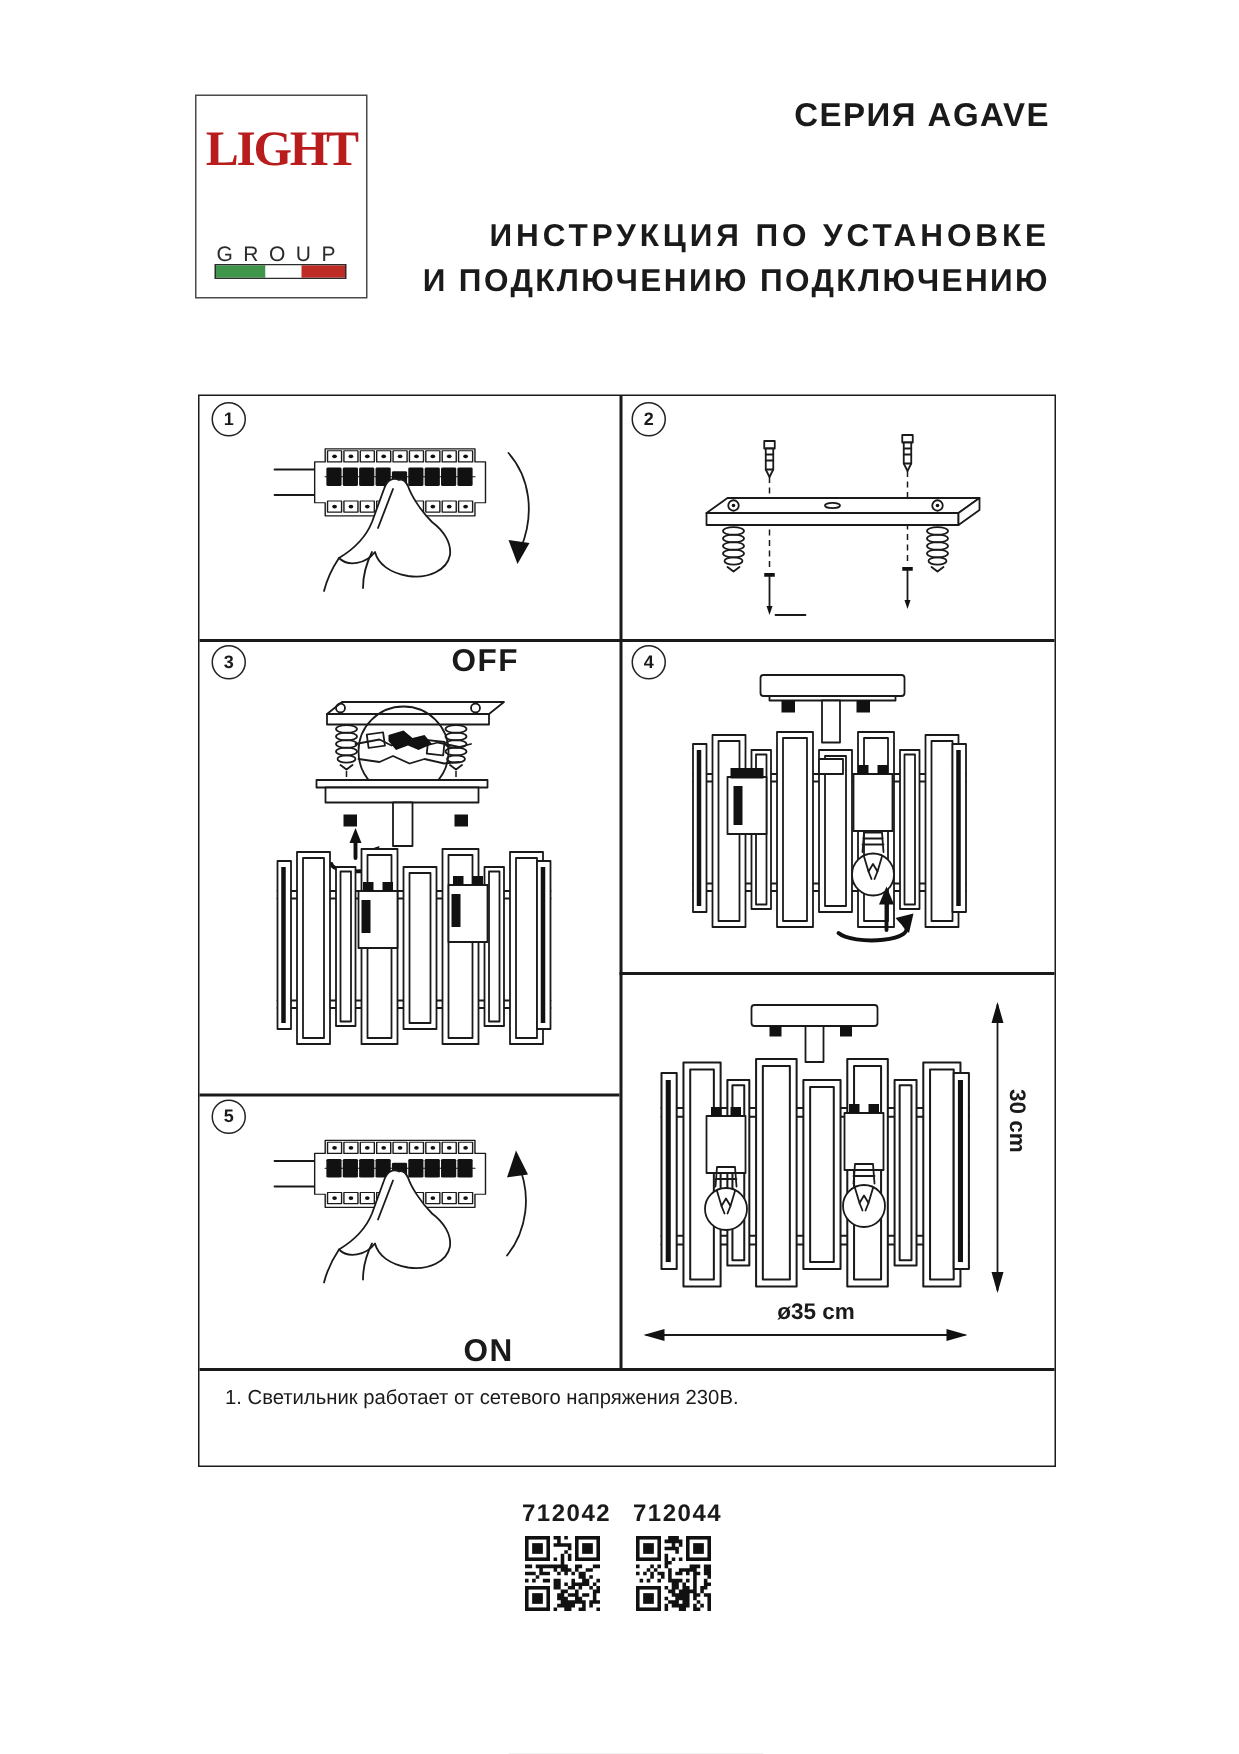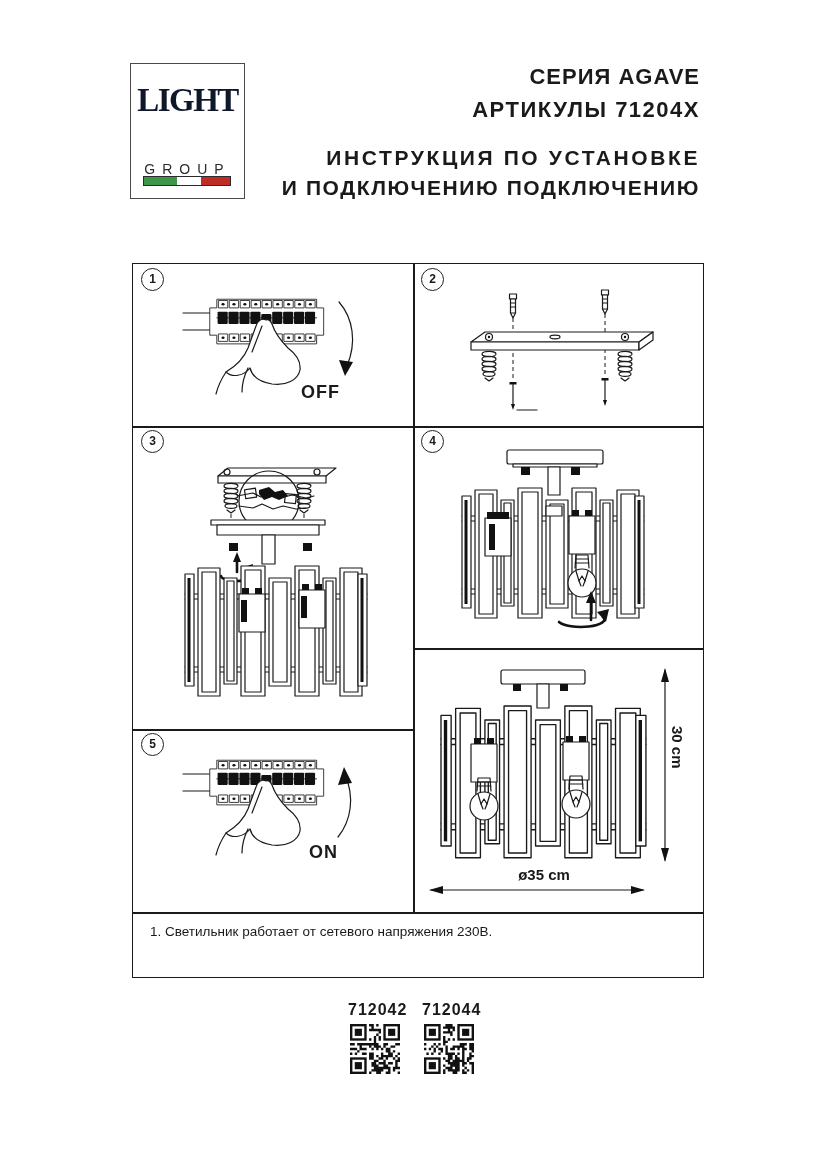--- a/index.html
+++ b/index.html
@@ -4,21 +4,21 @@
 <style>
   html,body{margin:0;padding:0;background:#e8e8e8;}
   .page{position:relative;width:826px;height:1169px;background:#fff;margin:0 auto;
         font-family:"Liberation Sans",sans-serif;color:#1a1a1a;overflow:hidden;}
 
   
   .logo-box{position:absolute;left:130px;top:63px;width:113px;height:134px;
             border:1.5px solid #4a4a4a;background:#fff;}
   .logo-light{position:absolute;left:0;top:20px;width:100%;text-align:center;
               font-family:"Liberation Serif",serif;font-weight:700;font-size:33px;
-              letter-spacing:-1.5px;line-height:1;color:#0f172a;}
+              letter-spacing:-1.5px;line-height:1;color:#b91c1c;}
   .logo-star{position:absolute;left:0;top:52px;width:100%;text-align:center;
              font-family:"Liberation Serif",serif;font-weight:700;font-size:43px;
              letter-spacing:-1px;line-height:1;color:#161616;}
   .logo-group{position:absolute;left:0;top:97px;width:100%;text-align:center;
               font-size:14px;letter-spacing:7px;margin-right:-7px;color:#2b2b2b;}
   .logo-flag{position:absolute;left:12px;top:112px;width:86px;height:8px;
              border:1px solid #2b2b2b;display:flex;}
   .logo-flag .g{flex:0 0 38%;}
   .logo-flag .w{flex:0 0 28%;background:#fff;}
   .logo-flag .r{flex:1;}
@@ -31,21 +31,21 @@
   .hdr-i2{top:176px;font-size:21px;letter-spacing:1.6px;}
 
   
   .grid{position:absolute;left:132px;top:263px;width:570px;height:713px;
         border:1.5px solid #1a1a1a;}
   .vline,.hline{position:absolute;background:#1a1a1a;}
   .panel{position:absolute;}
   .badge{position:absolute;left:8px;top:4px;width:21px;height:21px;border:1.5px solid #222;
          border-radius:50%;background:#fff;font-size:12px;font-weight:700;
          text-align:center;line-height:21px;}
-  .action{position:absolute;font-size:18px;font-weight:600;letter-spacing:1px;}
+  .action{position:absolute;font-size:21px;font-weight:600;letter-spacing:1px;margin-top:47px;}
   .dim-v{position:absolute;writing-mode:vertical-rl;font-size:15px;font-weight:700;}
   .dim-h{position:absolute;width:100px;text-align:center;font-size:15px;font-weight:700;}
 
   
   .notes{position:absolute;left:0;top:648px;width:570px;height:65px;font-size:13.5px;}
   .notes div{position:absolute;left:17px;white-space:nowrap;}
   .notes .n1{top:12px;} .notes .n2{top:31px;}
 
   
   .qr-label{position:absolute;top:1001px;width:54px;text-align:right;
@@ -195,21 +195,20 @@
   <div class="logo-box">
     <div class="logo-light">LIGHT</div>
     <div class="logo-group">GROUP</div>
     <div class="logo-flag">
       <span class="g" style="background: rgb(63, 149, 73);"></span>
       <span class="w"></span>
       <span class="r" style="background: rgb(191, 43, 37);"></span>
     </div>
   </div>
   <div class="hdr hdr-series">СЕРИЯ AGAVE</div>
-  <div class="hdr hdr-articles">АРТИКУЛЫ 71204X</div>
   <div class="hdr hdr-i1">ИНСТРУКЦИЯ ПО УСТАНОВКЕ</div>
   <div class="hdr hdr-i2">И ПОДКЛЮЧЕНИЮ ПОДКЛЮЧЕНИЮ</div>
 
   <div class="grid">
     <div class="vline" style="left:280px;top:0;width:1.5px;height:648px"></div>
     <div class="hline" style="left:0;top:162px;width:570px;height:1.5px"></div>
     <div class="hline" style="left:280px;top:384px;width:290px;height:1.5px"></div>
     <div class="hline" style="left:0;top:465px;width:280px;height:1.5px"></div>
     <div class="hline" style="left:0;top:648px;width:570px;height:1.5px"></div>
 

